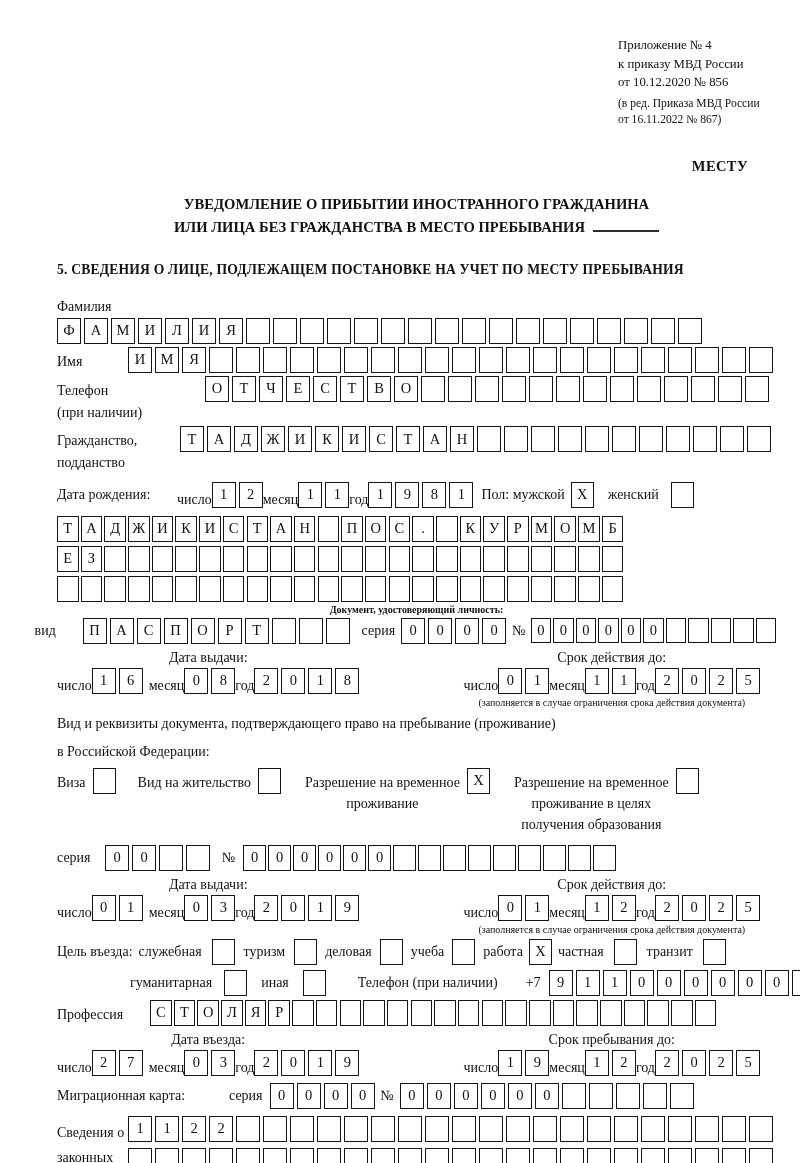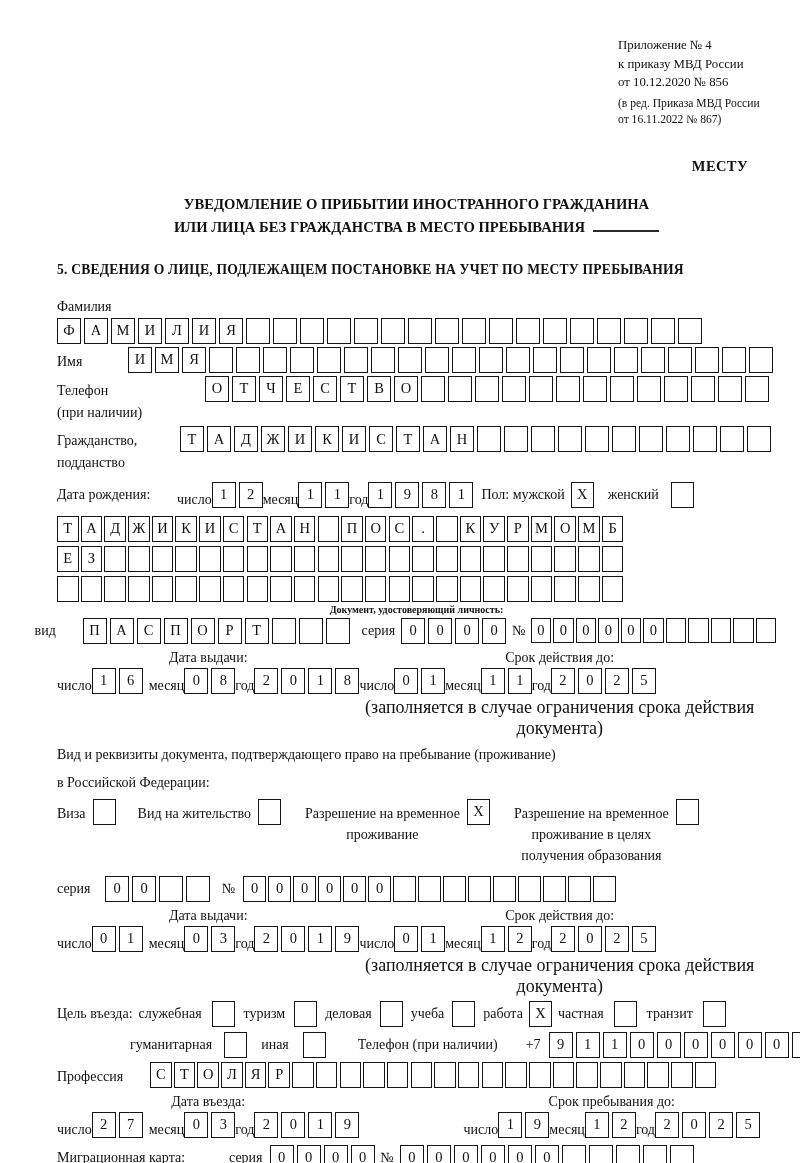--- a/index.html
+++ b/index.html
@@ -33,21 +33,21 @@
     width:23px; height:26px; border:1.7px solid #151515; flex:none;
     display:inline-flex; align-items:center; justify-content:center;
     font-size:14.5px; background:#fff;
   }
   
   .frow { display:flex; align-items:flex-start; margin-top:5px; }
   .lbl { flex:none; padding-top:4px; line-height:1.55; }
   .dg { display:inline-flex; align-items:flex-end; flex:none; }
   .dlbl { padding-top:5px; flex:none; }
   .dhead { text-align:center; margin-bottom:2px; }
-  .note { font-size:18px; margin-top:3px; text-align:center; }
+  .note { font-size:10px; margin-top:3px; text-align:center; }
   .opt { display:flex; align-items:flex-start; gap:7px; }
   .olbl { padding-top:4px; line-height:1.5; }
   .olbl.center { text-align:center; }
 </style>
 </head>
 <body>
 
 <div class="page">
 
   <div class="legal">

